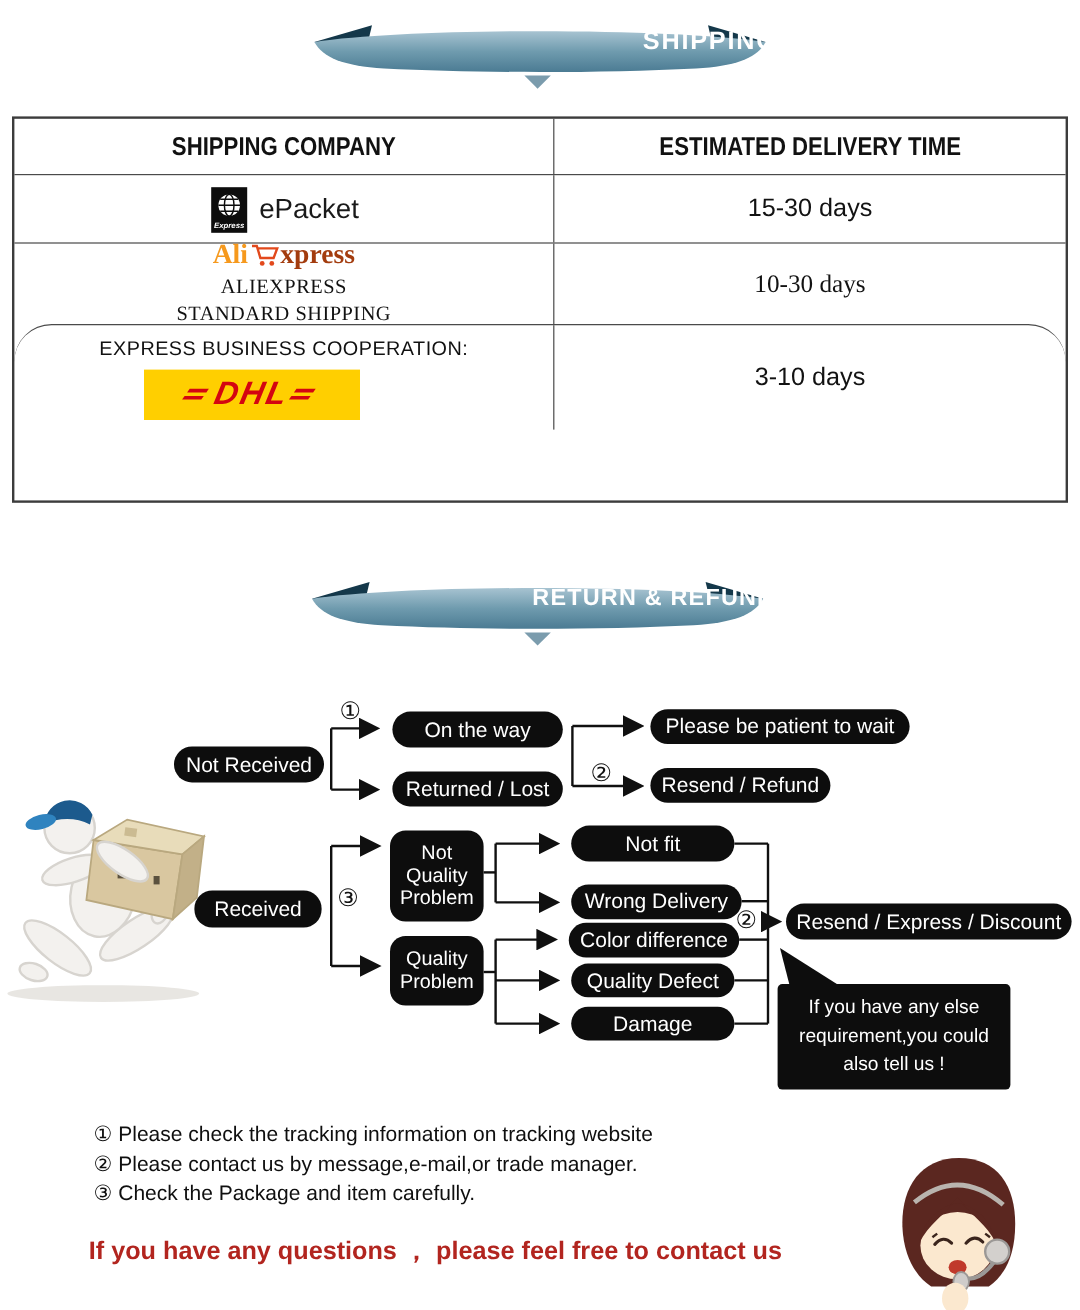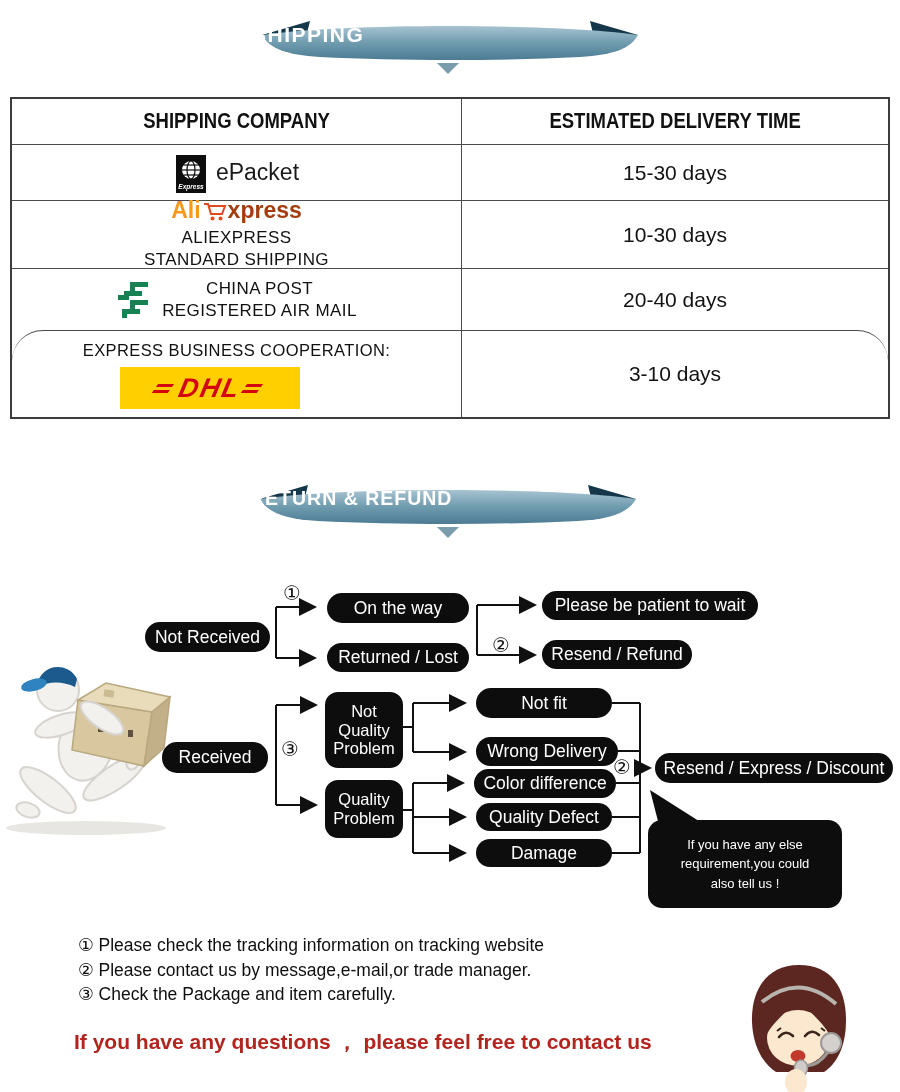--- a/index.html
+++ b/index.html
@@ -3,21 +3,21 @@
 <meta charset="utf-8">
 <style>
   html,body{margin:0;padding:0;background:#fff;}
   body{width:900px;height:1092px;position:relative;overflow:hidden;
        font-family:"Liberation Sans","DejaVu Sans",sans-serif;color:#111;}
   .abs{position:absolute;}
 
   
   .ribbon-wrap{width:396px;height:48px;}
   .ribbon-wrap svg{position:absolute;left:0;top:0;}
-  .ribbon-label{position:absolute;left:0;top:7px;width:100%;text-align:left;
+  .ribbon-label{position:absolute;left:0;top:7px;width:100%;text-align:right;
     color:#fff;font-size:21px;font-weight:bold;letter-spacing:1.5px;}
   .tri-down{width:0;height:0;border-left:11px solid transparent;
     border-right:11px solid transparent;border-top:11px solid #7b9cad;}
 
   
   .ship-table{left:10px;top:97px;width:880px;height:322px;border:2px solid #3c3c3c;
     box-sizing:border-box;display:flex;flex-direction:column;}
   .trow{display:flex;border-top:1px solid #4a4a4a;box-sizing:border-box;}
   .trow:first-child{border-top:none;}
   .tc1{width:450px;box-sizing:border-box;border-right:1px solid #4a4a4a;
@@ -39,21 +39,21 @@
     letter-spacing:2px;transform:skewX(-12deg);}
   .dhl-dash{width:16px;height:3px;background:#d40511;
     box-shadow:0 6px 0 #d40511;transform:skewX(-35deg);margin-top:-6px;}
 
   
   #flow{left:0;top:555px;width:900px;height:375px;}
   .pill{position:absolute;background:#0d0d0d;color:#fff;border-radius:15px;
     display:flex;align-items:center;justify-content:center;text-align:center;
     font-size:17.5px;line-height:1.15;white-space:pre-line;}
   .rbox{border-radius:13px;font-size:16.5px;}
-  .bubble{border-radius:14px;font-size:13px;line-height:1.5;}
+  .bubble{border-radius:4px;font-size:16px;line-height:1.5;}
   .marker{position:absolute;font-size:20px;color:#111;line-height:1;}
 
   
   .notes{left:78px;top:933px;font-size:17.5px;line-height:24.5px;color:#0f0f0f;}
   .contact{left:74px;top:1028px;width:680px;font-size:21px;font-weight:bold;color:#b2251f;}
 </style>
 </head>
 <body>
 
 <svg width="0" height="0" style="position:absolute">
@@ -107,59 +107,39 @@
           <line x1="9.5" y1="14" x2="24.5" y2="14"></line>
             <line x1="9.5" y1="24" x2="24.5" y2="24"></line>
         </g>
         <text x="17" y="38" text-anchor="middle" font-size="6.5" font-weight="bold" font-style="italic" fill="#fff" font-family="Liberation Sans,sans-serif">Express</text>
       </svg>
       <span class="epacket-name">ePacket</span>
     </div>
     <div class="tc2">15-30 days</div>
   </div>
 
-  <div class="trow" style="height:68px;">
+  <div class="trow" style="height:68px;font-family:Liberation Serif, serif;">
     <div class="tc1">
       <div class="ali-logo">
         <span class="ali-a">Ali</span>
         <svg width="25" height="22" viewBox="0 0 25 22">
           <g fill="none" stroke="#e2491c" stroke-width="2">
             <path d="M2,4 L6,4 L9,14 L20,14 L23,6 L7,6"></path>
           </g>
           <circle cx="10.5" cy="18.5" r="2" fill="#e2491c"></circle>
           <circle cx="18.5" cy="18.5" r="2" fill="#e2491c"></circle>
         </svg>
         <span class="ali-x">xpress</span>
       </div>
       <div class="company-line" style="margin-top:5px;">ALIEXPRESS</div>
       <div class="company-line">STANDARD SHIPPING</div>
     </div>
     <div class="tc2">10-30 days</div>
   </div>
 
-  <div class="trow" style="height:63px;">
-    <div class="tc1">
-      <div class="cp-row">
-        <svg width="38" height="40" viewBox="0 0 38 40">
-          <g fill="#168152">
-            <path d="M14 2 h18 v5 h-13 v4 h-5 z"></path>
-            <path d="M8 11 h18 v5 h-13 v4 h-5 z"></path>
-            <path d="M14 20 h18 v5 h-13 v4 h-5 z"></path>
-            <path d="M2 29 h18 v5 h-13 v4 h-5 z" transform="translate(4 0)"></path>
-            <rect x="2" y="15" width="10" height="5"></rect>
-          </g>
-        </svg>
-        <div>
-          <div class="company-line">CHINA POST</div>
-          <div class="company-line">REGISTERED AIR MAIL</div>
-        </div>
-      </div>
-    </div>
-    <div class="tc2">20-40 days</div>
-  </div>
 
   <div class="trow" style="height:88px;border-radius:31px;">
     <div class="tc1">
       <div class="dhl-label">EXPRESS BUSINESS COOPERATION:</div>
       <div class="dhl-box">
         <div class="dhl-dash"></div>
         <span class="dhl-text">DHL</span>
         <div class="dhl-dash"></div>
       </div>
     </div>

